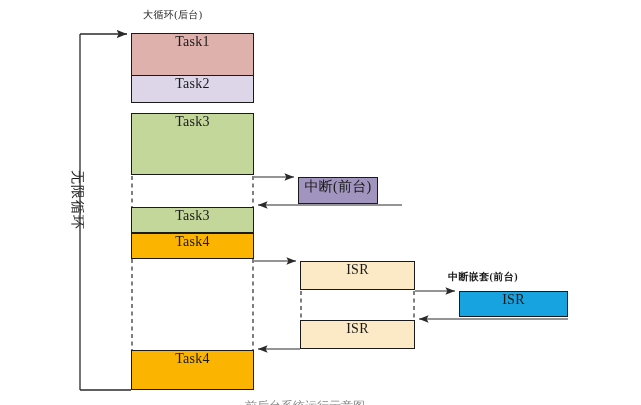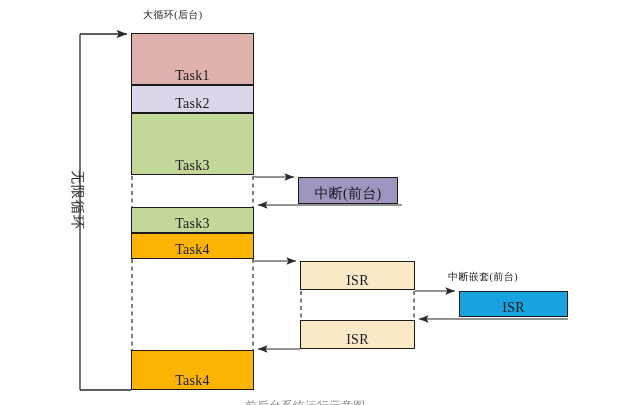--- a/index.html
+++ b/index.html
@@ -13,21 +13,21 @@
     height: 405px;
     background: #ffffff;
     font-family: "Liberation Serif", "DejaVu Serif", serif;
     overflow: hidden;
   }
   .box {
     position: absolute;
     box-sizing: border-box;
     border: 1px solid #1a1a1a;
     display: flex;
-    align-items: flex-end;
+    align-items: flex-start;
     justify-content: center;
     font-size: 14px;
     color: #1a1a1a;
     letter-spacing: 0.3px;
     white-space: nowrap;
   }
   .label {
     position: absolute;
     font-size: 10px;
     color: #1a1a1a;
@@ -61,47 +61,47 @@
 </style>
 </head>
 <body>
 
 <div id="canvas">
 
   <div class="label" id="title-top" style="left:143px; top:8px;">大循环(后台)</div>
 
   <div class="vlabel" id="loop-label" style="left:86px; top:170px;">无限循环</div>
 
-  <div class="label" id="nested-label" style="left:448px; top:270px;">中断嵌套(前台)</div>
+  <div class="label" id="nested-label" style="left:448px; top:270px;font-weight:bold;">中断嵌套(前台)</div>
 
   <div class="box" style="left:131px; top:33px; width:123px; height:52px; background:#DFB1AC;">
     <span>Task1</span>
   </div>
 
-  <div class="box" style="left:131px; top:85px; width:123px; height:28px; background:#DCD6E8;">
+  <div class="box" style="left:131px; top:75px; width:123px; height:28px; background:#DCD6E8;">
     <span>Task2</span>
   </div>
 
   <div class="box" style="left:131px; top:113px; width:123px; height:62px; background:#C3D79B;">
     <span>Task3</span>
   </div>
 
   <div class="box" style="left:131px; top:207px; width:123px; height:26px; background:#C3D79B;">
     <span>Task3</span>
   </div>
 
   <div class="box" style="left:131px; top:233px; width:123px; height:26px; background:#FBB400;">
     <span>Task4</span>
   </div>
 
   <div class="box" style="left:131px; top:350px; width:123px; height:40px; background:#FBB400;">
     <span>Task4</span>
   </div>
 
-  <div class="box" style="left:298px; top:177px; width:100px; height:27px; background:#A194BE;">
+  <div class="box" style="left:298px; top:177px; width:80px; height:27px; background:#A194BE;">
     <span>中断(前台)</span>
   </div>
 
   <div class="box" style="left:300px; top:261px; width:115px; height:29px; background:#FCE9C6;">
     <span>ISR</span>
   </div>
 
   <div class="box" style="left:300px; top:320px; width:115px; height:29px; background:#FCE9C6;">
     <span>ISR</span>
   </div>

